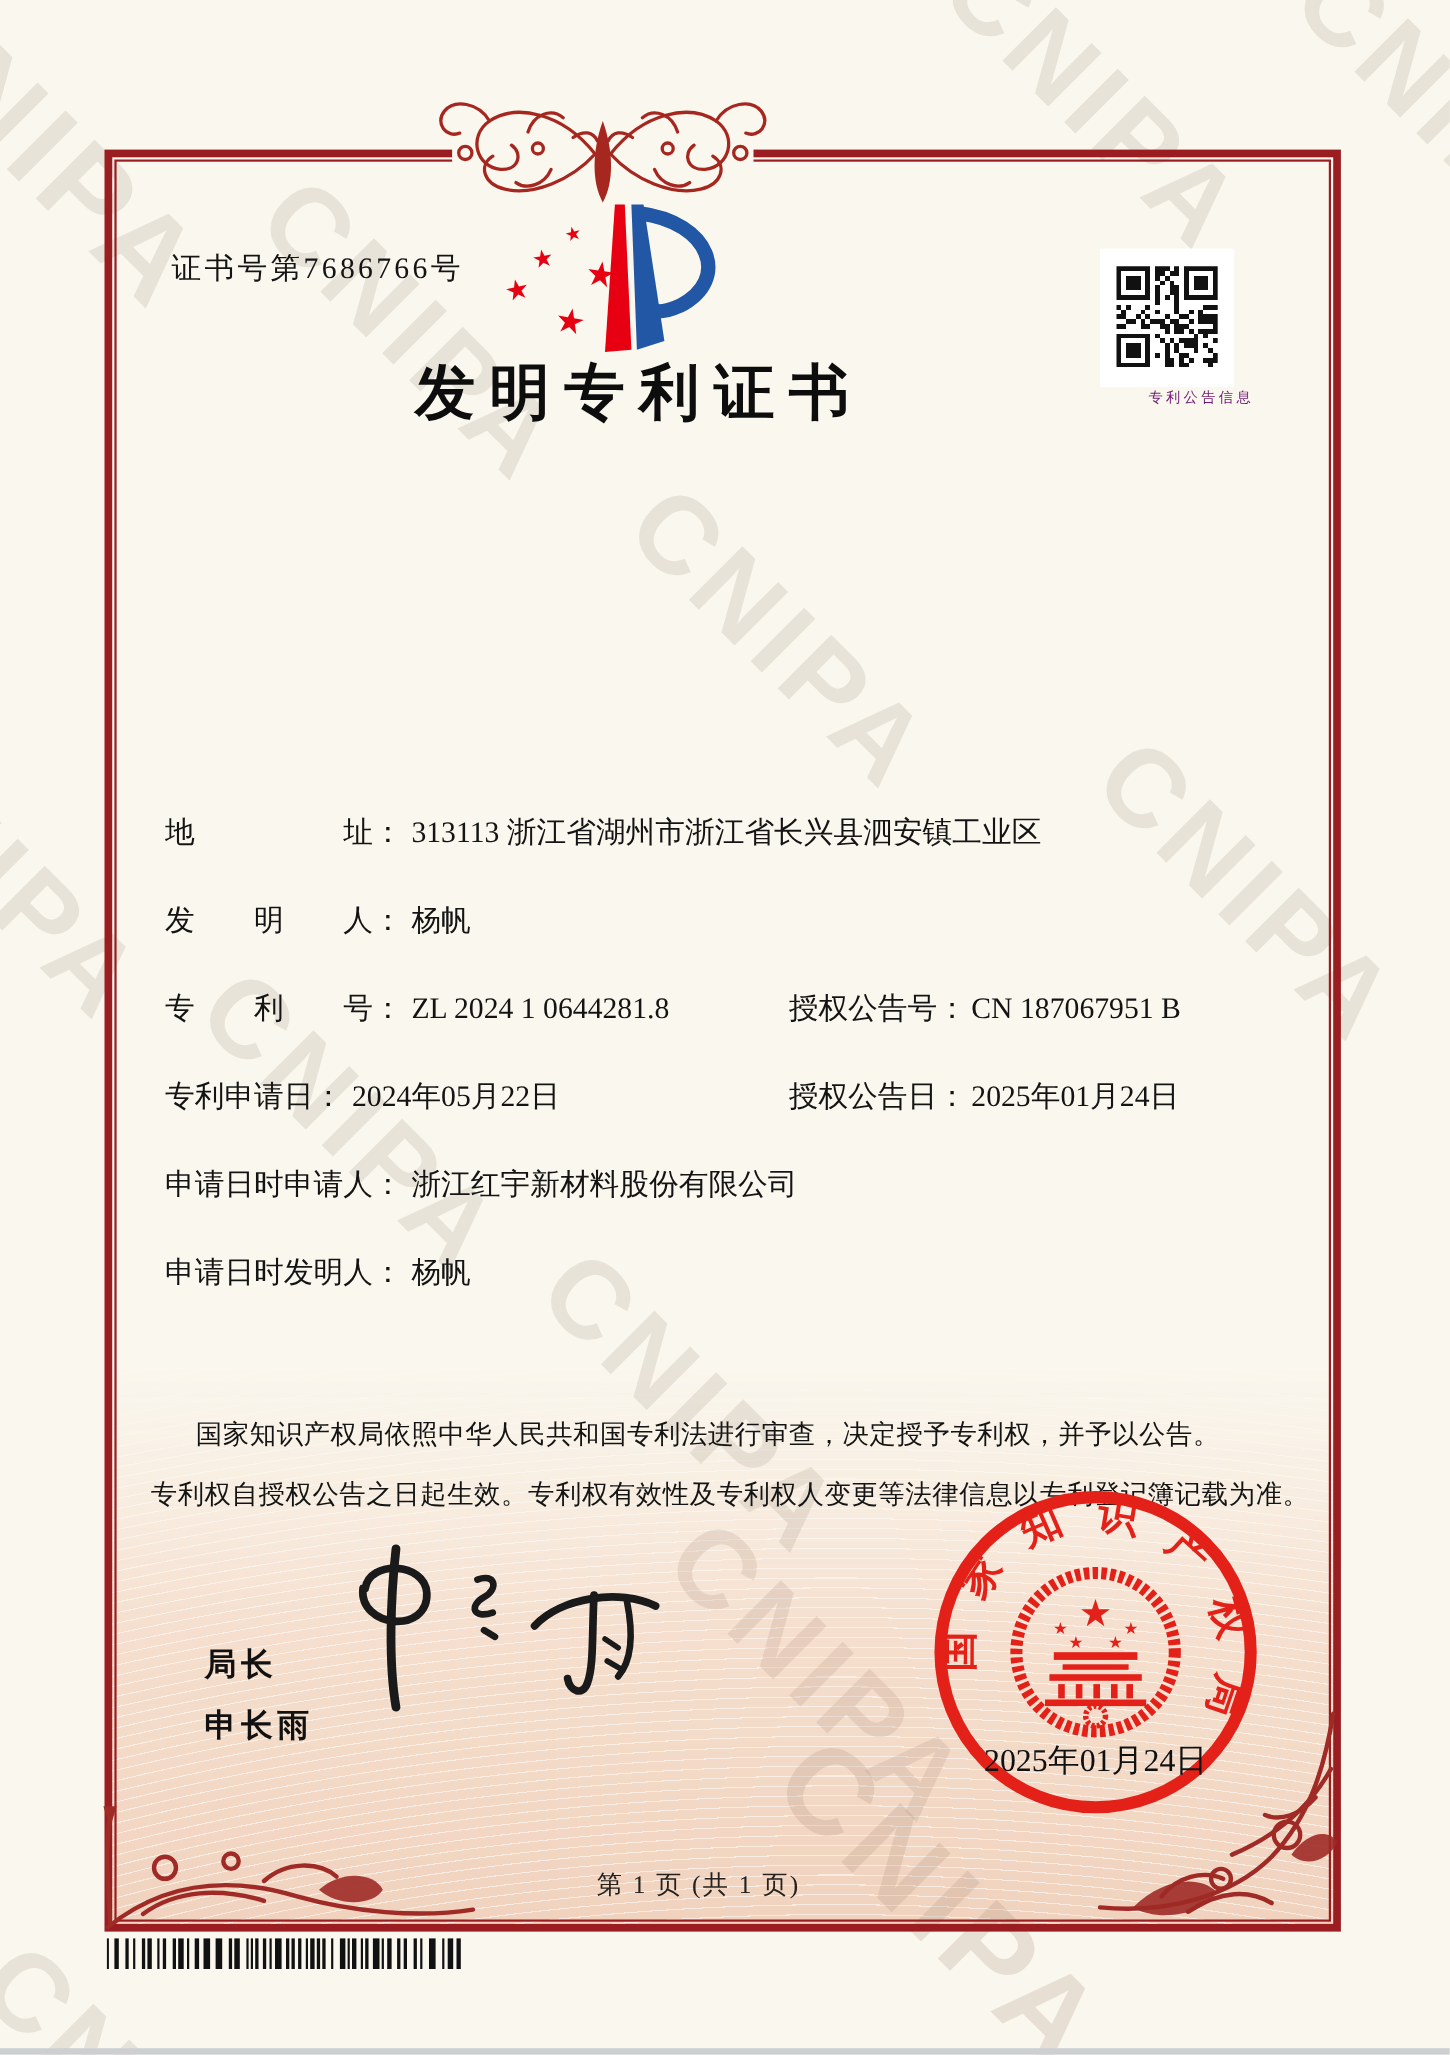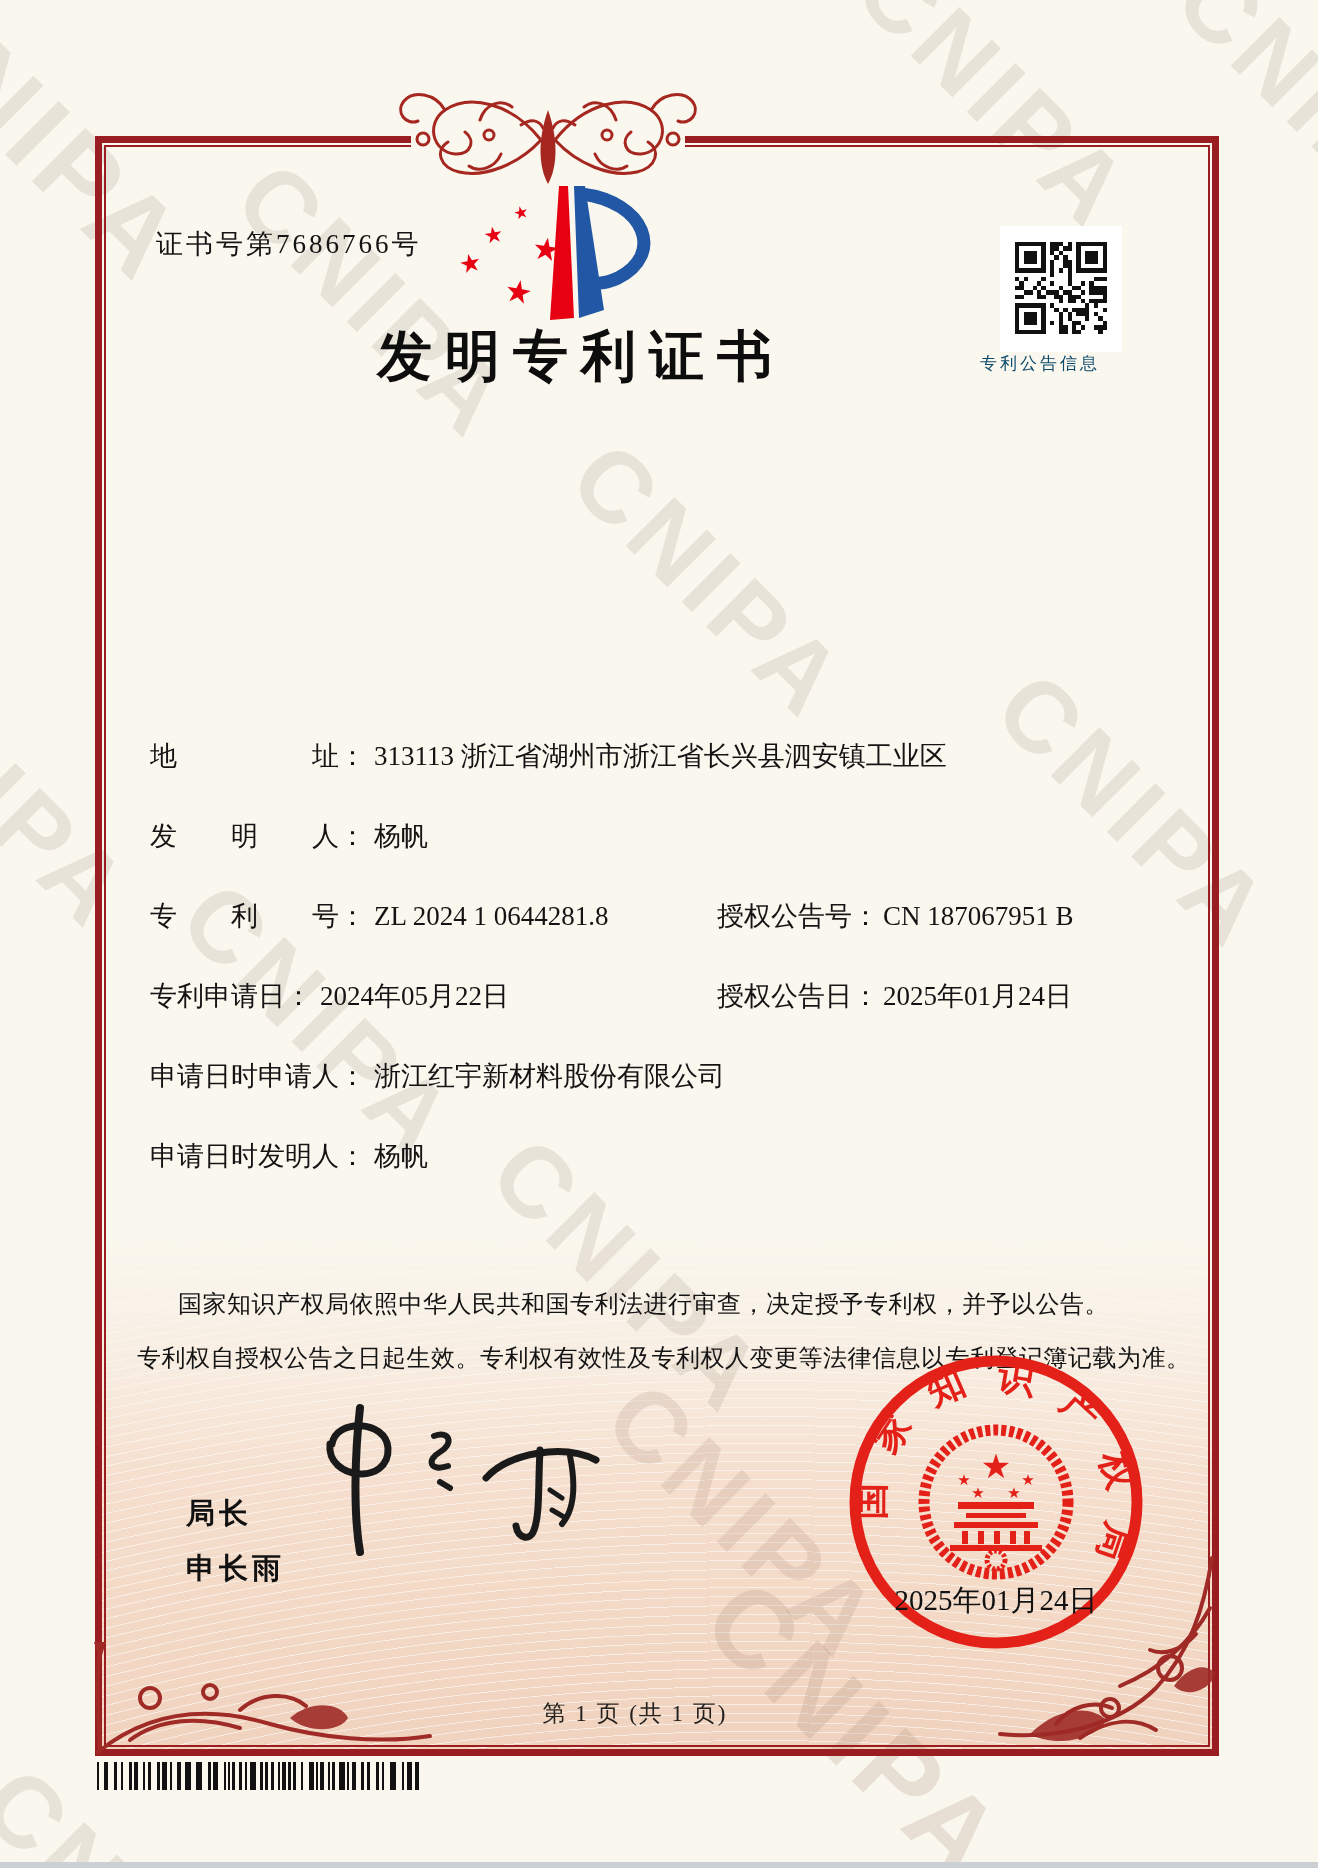--- a/index.html
+++ b/index.html
@@ -36,22 +36,22 @@
   .frame{
     position:absolute;left:95px;top:136px;width:1124px;height:1620px;
     border:7px solid #9a1d21;box-sizing:border-box;
   }
   .frame::after{content:'';position:absolute;inset:2px;border:2px solid #9a1d21;}
 
   .cert-no{position:absolute;left:156px;top:226px;font-size:27px;color:#141414;letter-spacing:3px;}
 
   .qr-card{position:absolute;left:1000px;top:226px;width:122px;height:126px;background:#ffffff;}
   .qr-card svg{position:absolute;left:15px;top:16px;}
-  .qr-label{position:absolute;left:980px;top:352px;width:160px;text-align:left;
-    font-size:17px;letter-spacing:3px;color:#0c4a6e;}
+  .qr-label{position:absolute;left:980px;top:352px;width:160px;text-align:right;
+    font-size:13px;letter-spacing:3px;color:#701a75;}
 
   .title{
     position:absolute;left:315px;top:320px;width:470px;text-align:right;
     font-size:55px;font-weight:700;letter-spacing:13px;color:#0d0d0d;white-space:nowrap;
   }
 
   .row{position:absolute;left:150px;font-size:27px;color:#141414;white-space:nowrap;}
   .row .lab{margin-right:8px;}
   .row-right{left:717px;}
   .row-right .lab{margin-right:4px;}

